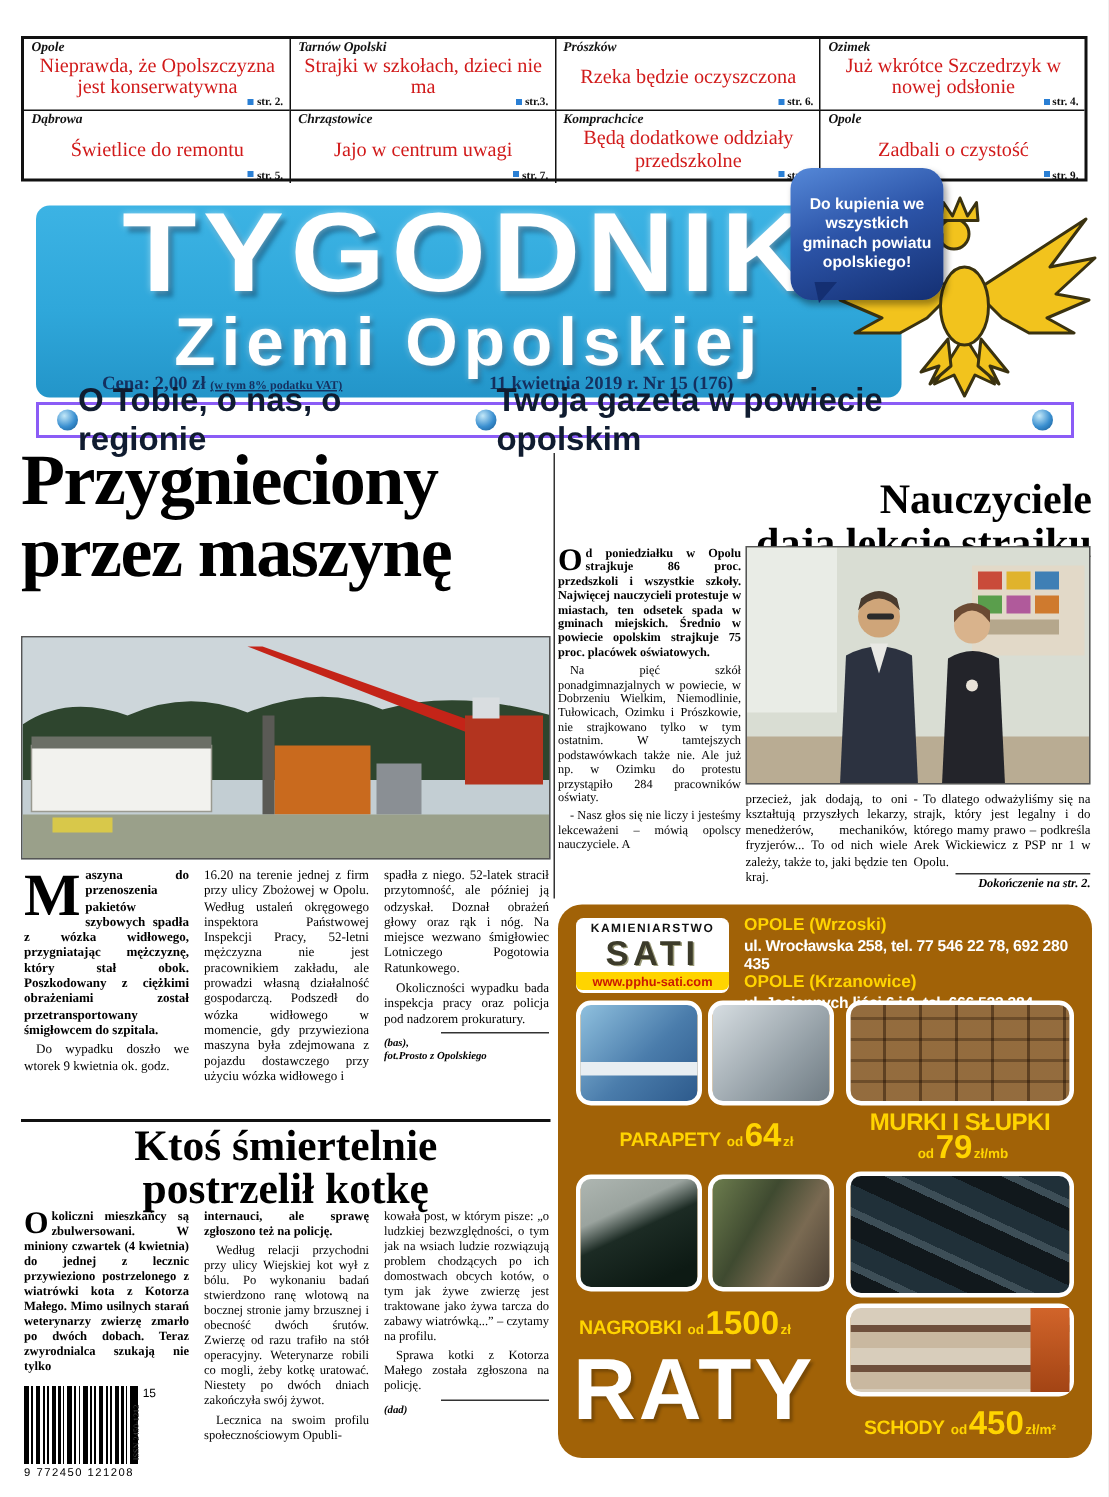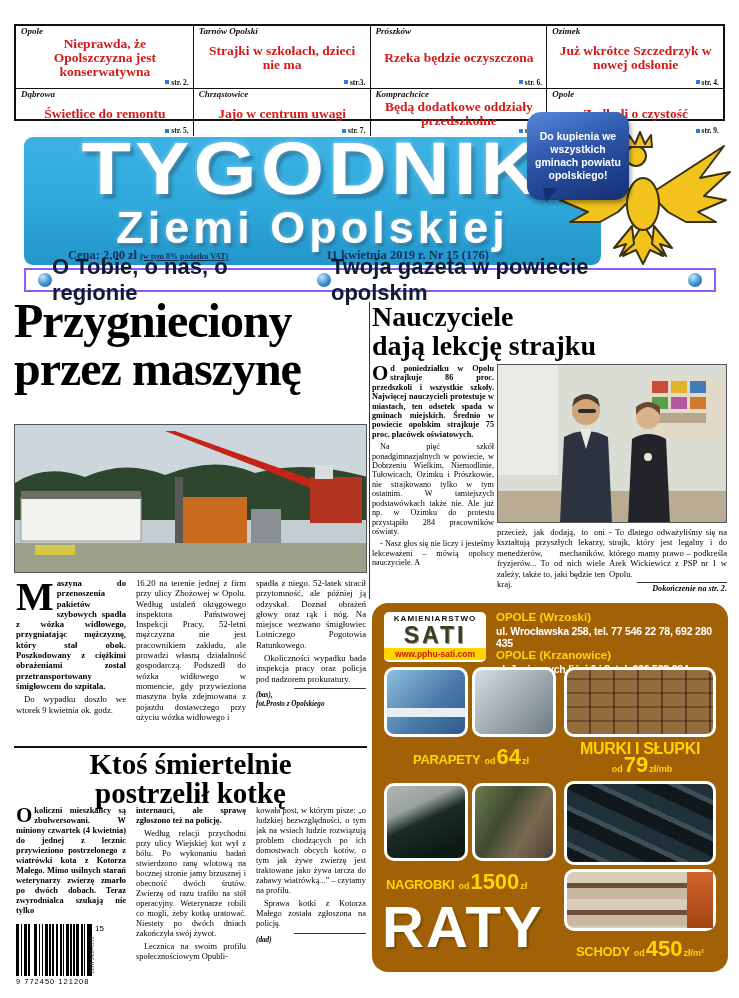--- a/index.html
+++ b/index.html
@@ -13,21 +13,21 @@
     position:absolute; left:14px; top:24px; width:711px; height:97px;
     display:grid; grid-template-columns:repeat(4,1fr); grid-template-rows:1fr 1fr;
     border:2px solid #111; box-sizing:border-box; background:#fff;
   }
   .teaser { position:relative; border-left:1.5px solid #111; border-top:1.5px solid #111;
     padding:1px 4px 8px 5px; display:flex; flex-direction:column; box-sizing:border-box; }
   .teaser:nth-child(1), .teaser:nth-child(5){ border-left:none; }
   .teaser:nth-child(-n+4){ border-top:none; }
   .t-loc { font-size:9px; font-weight:bold; font-style:italic; color:#111; line-height:1.1; }
   .t-title { flex:1; display:flex; align-items:center; justify-content:center;
-    text-align:center; color:#d11a1a; font-weight:bold; font-size:13.5px; line-height:1.06; padding:0 2px; }
+    text-align:center; color:#d11a1a; font-weight:normal; font-size:13.5px; line-height:1.06; padding:0 2px; }
   .t-page { position:absolute; right:4px; bottom:1px; font-size:7.5px; font-weight:bold; color:#111;
     display:flex; align-items:center; gap:2px; }
   .t-bullet { width:4px; height:4px; background:#2a7fd4; display:inline-block; }
   
   .masthead { position:absolute; left:24px; top:137px; width:577px; height:128px;
     background:linear-gradient(180deg,#3cb3e4 0%,#2fa7da 55%,#2395c9 100%);
     border-radius:9px; z-index:1; }
   .mast-title { position:absolute; top:-6px; left:0; right:0; text-align:center;
     font-family:"Liberation Sans","DejaVu Sans",sans-serif; font-weight:bold;
     font-size:75px; line-height:1; color:#fff; letter-spacing:4px;
@@ -87,21 +87,21 @@
   .barcode-wrap { position:relative; width:84px; margin-top:8px; }
   .barcode-bars { width:72px; height:52px; background:
       repeating-linear-gradient(90deg,#000 0 1.5px,#fff 1.5px 3px,#000 3px 4px,#fff 4px 6px,#000 6px 9px,#fff 9px 10.5px);
     border-left:2px solid #000; border-right:2px solid #000; }
   .barcode-num { font-family:"Liberation Sans","DejaVu Sans",sans-serif; font-size:7.5px;
     letter-spacing:1px; margin-top:1px; white-space:nowrap; }
   .barcode-addon { position:absolute; right:-4px; top:0; font-family:"Liberation Sans",sans-serif; font-size:8px; }
   .barcode-issn { position:absolute; right:-10px; top:26px; font-size:5.5px; color:#444;
     transform:rotate(-90deg); transform-origin:center; white-space:nowrap; }
   
-  .t-headline { position:absolute; left:372px; top:303px; width:356px; text-align:left;
+  .t-headline { position:absolute; left:372px; top:320px; width:356px; text-align:right;
     font-weight:bold; font-size:28px; line-height:1.02; }
   .t-col1 { left:372px; top:364px; width:122px; height:238px; font-size:8.2px; line-height:9.4px; }
   .t-photo { position:absolute; left:497px; top:364px; width:230px; height:159px;
     border:1px solid #555; box-sizing:border-box; overflow:hidden; background:#d8dcd2; }
   .t-col2 { left:497px; top:527px; width:108px; height:76px; font-size:8.6px; line-height:10.4px; }
   .t-col3 { left:609px; top:527px; width:118px; height:76px; font-size:8.6px; line-height:10.4px; }
   .cont { margin-top:3px; text-align:right; font-size:8.2px; font-weight:bold; font-style:italic; }
   .cont-rule { display:block; width:90px; height:1px; background:#333; margin:0 0 1px auto; }
   
   .ad { position:absolute; left:372px; top:603px; width:356px; height:369px;

